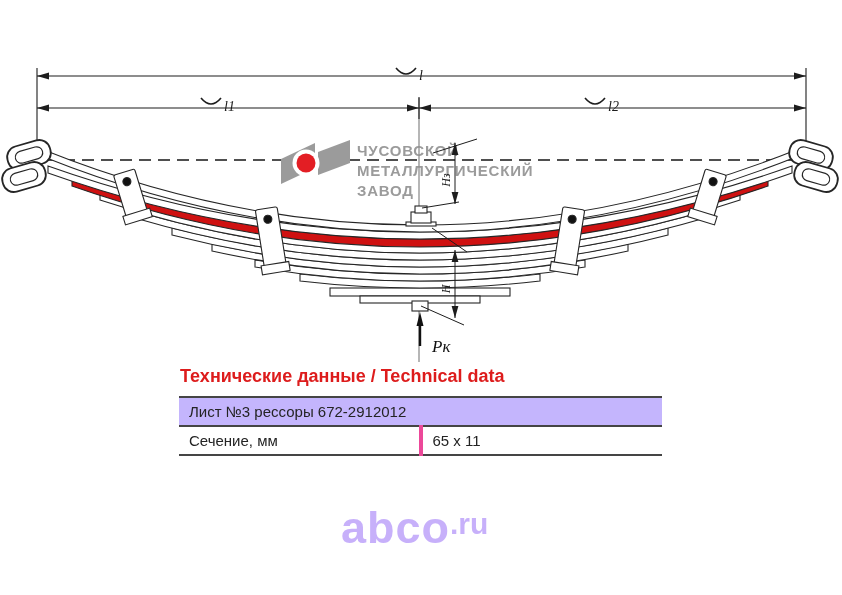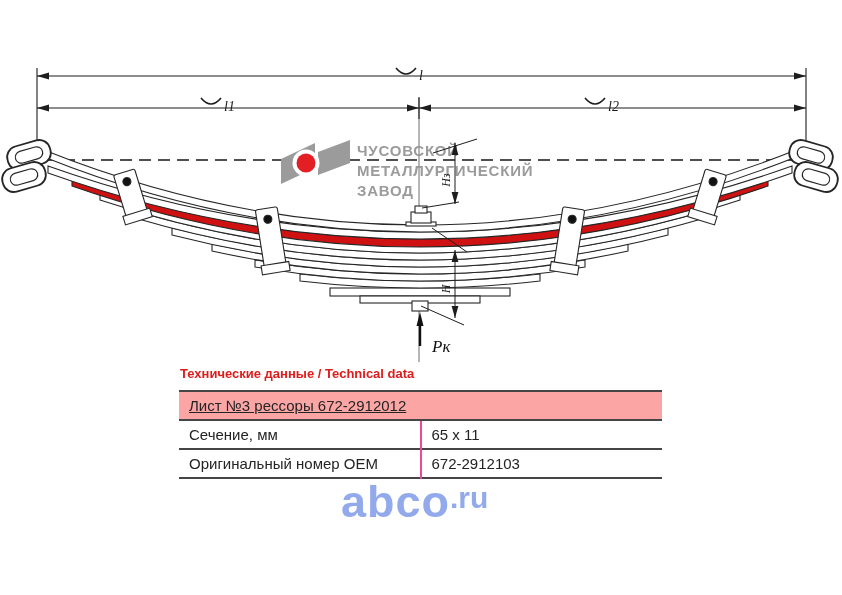--- a/index.html
+++ b/index.html
@@ -4,29 +4,29 @@
 <style>
   html,body{margin:0;padding:0;}
   .page{position:relative;width:842px;height:595px;background:#ffffff;overflow:hidden;
         font-family:"Liberation Sans",sans-serif;}
   .drawing{position:absolute;left:0;top:0;}
   .dim-text{font-family:"Liberation Serif",serif;font-style:italic;font-size:14px;fill:#1d1d1d;}
   .dim-text-sm{font-family:"Liberation Serif",serif;font-style:italic;font-size:12px;fill:#1d1d1d;}
   .load-text{font-family:"Liberation Serif",serif;font-style:italic;font-size:17px;fill:#111;}
   .logo-text{font-weight:bold;font-size:15px;letter-spacing:0.8px;}
   .tbl-wrap{position:absolute;left:179px;top:366px;width:483px;}
-  .tbl-title{color:#dd1c1c;font-weight:bold;font-size:13px;margin:0 0 9px 1px;}
+  .tbl-title{color:#dd1c1c;font-weight:bold;font-size:18px;margin:0 0 9px 1px;}
   table.tech{border-collapse:collapse;table-layout:fixed;width:100%;
              border-bottom:2px solid #454545;color:#242424;font-size:15px;}
   table.tech td{height:27px;padding:0 8px 0 10px;border-top:2px solid #454545;
                 vertical-align:middle;white-space:nowrap;overflow:hidden;}
   td.lbl{width:229px;}
-  td.val{border-left:2px solid #ec4899;}
-  tr.g td{background:#fca5a5;text-decoration:underline;}
-  .watermark{position:absolute;left:341px;top:476px;z-index:5;color:#1d4ed8;opacity:0.48;
+  td.val{border-left:4px solid #ec4899;}
+  tr.g td{background:#c4b5fd;}
+  .watermark{position:absolute;left:341px;top:502px;z-index:5;color:#8b5cf6;opacity:0.48;
              font-weight:bold;letter-spacing:1px;pointer-events:none;}
   .wm-main{font-size:45px;line-height:52px;}
   .wm-suffix{font-size:30px;vertical-align:9px;letter-spacing:0;}
 </style>
 </head>
 <body>
 
 <div class="page">
 
   <svg class="drawing" width="842" height="364" viewBox="0 0 842 364">
@@ -150,23 +150,19 @@
     <div class="tbl-title">Технические данные / Technical data</div>
     <table class="tech">
       <tbody>
         <tr class="g">
           <td colspan="2">Лист №3 рессоры 672-2912012</td>
         </tr>
         <tr>
           <td class="lbl">Сечение, мм</td>
           <td class="val">65 x 11</td>
         </tr>
-        <tr>
-          <td class="lbl">Оригинальный номер OEM</td>
-          <td class="val">672-2912103</td>
-        </tr>
       </tbody>
     </table>
   </div>
 
   <div class="watermark"><span class="wm-main">abco</span><span class="wm-suffix">.ru</span></div>
 
 </div>
 
 </body></html>

